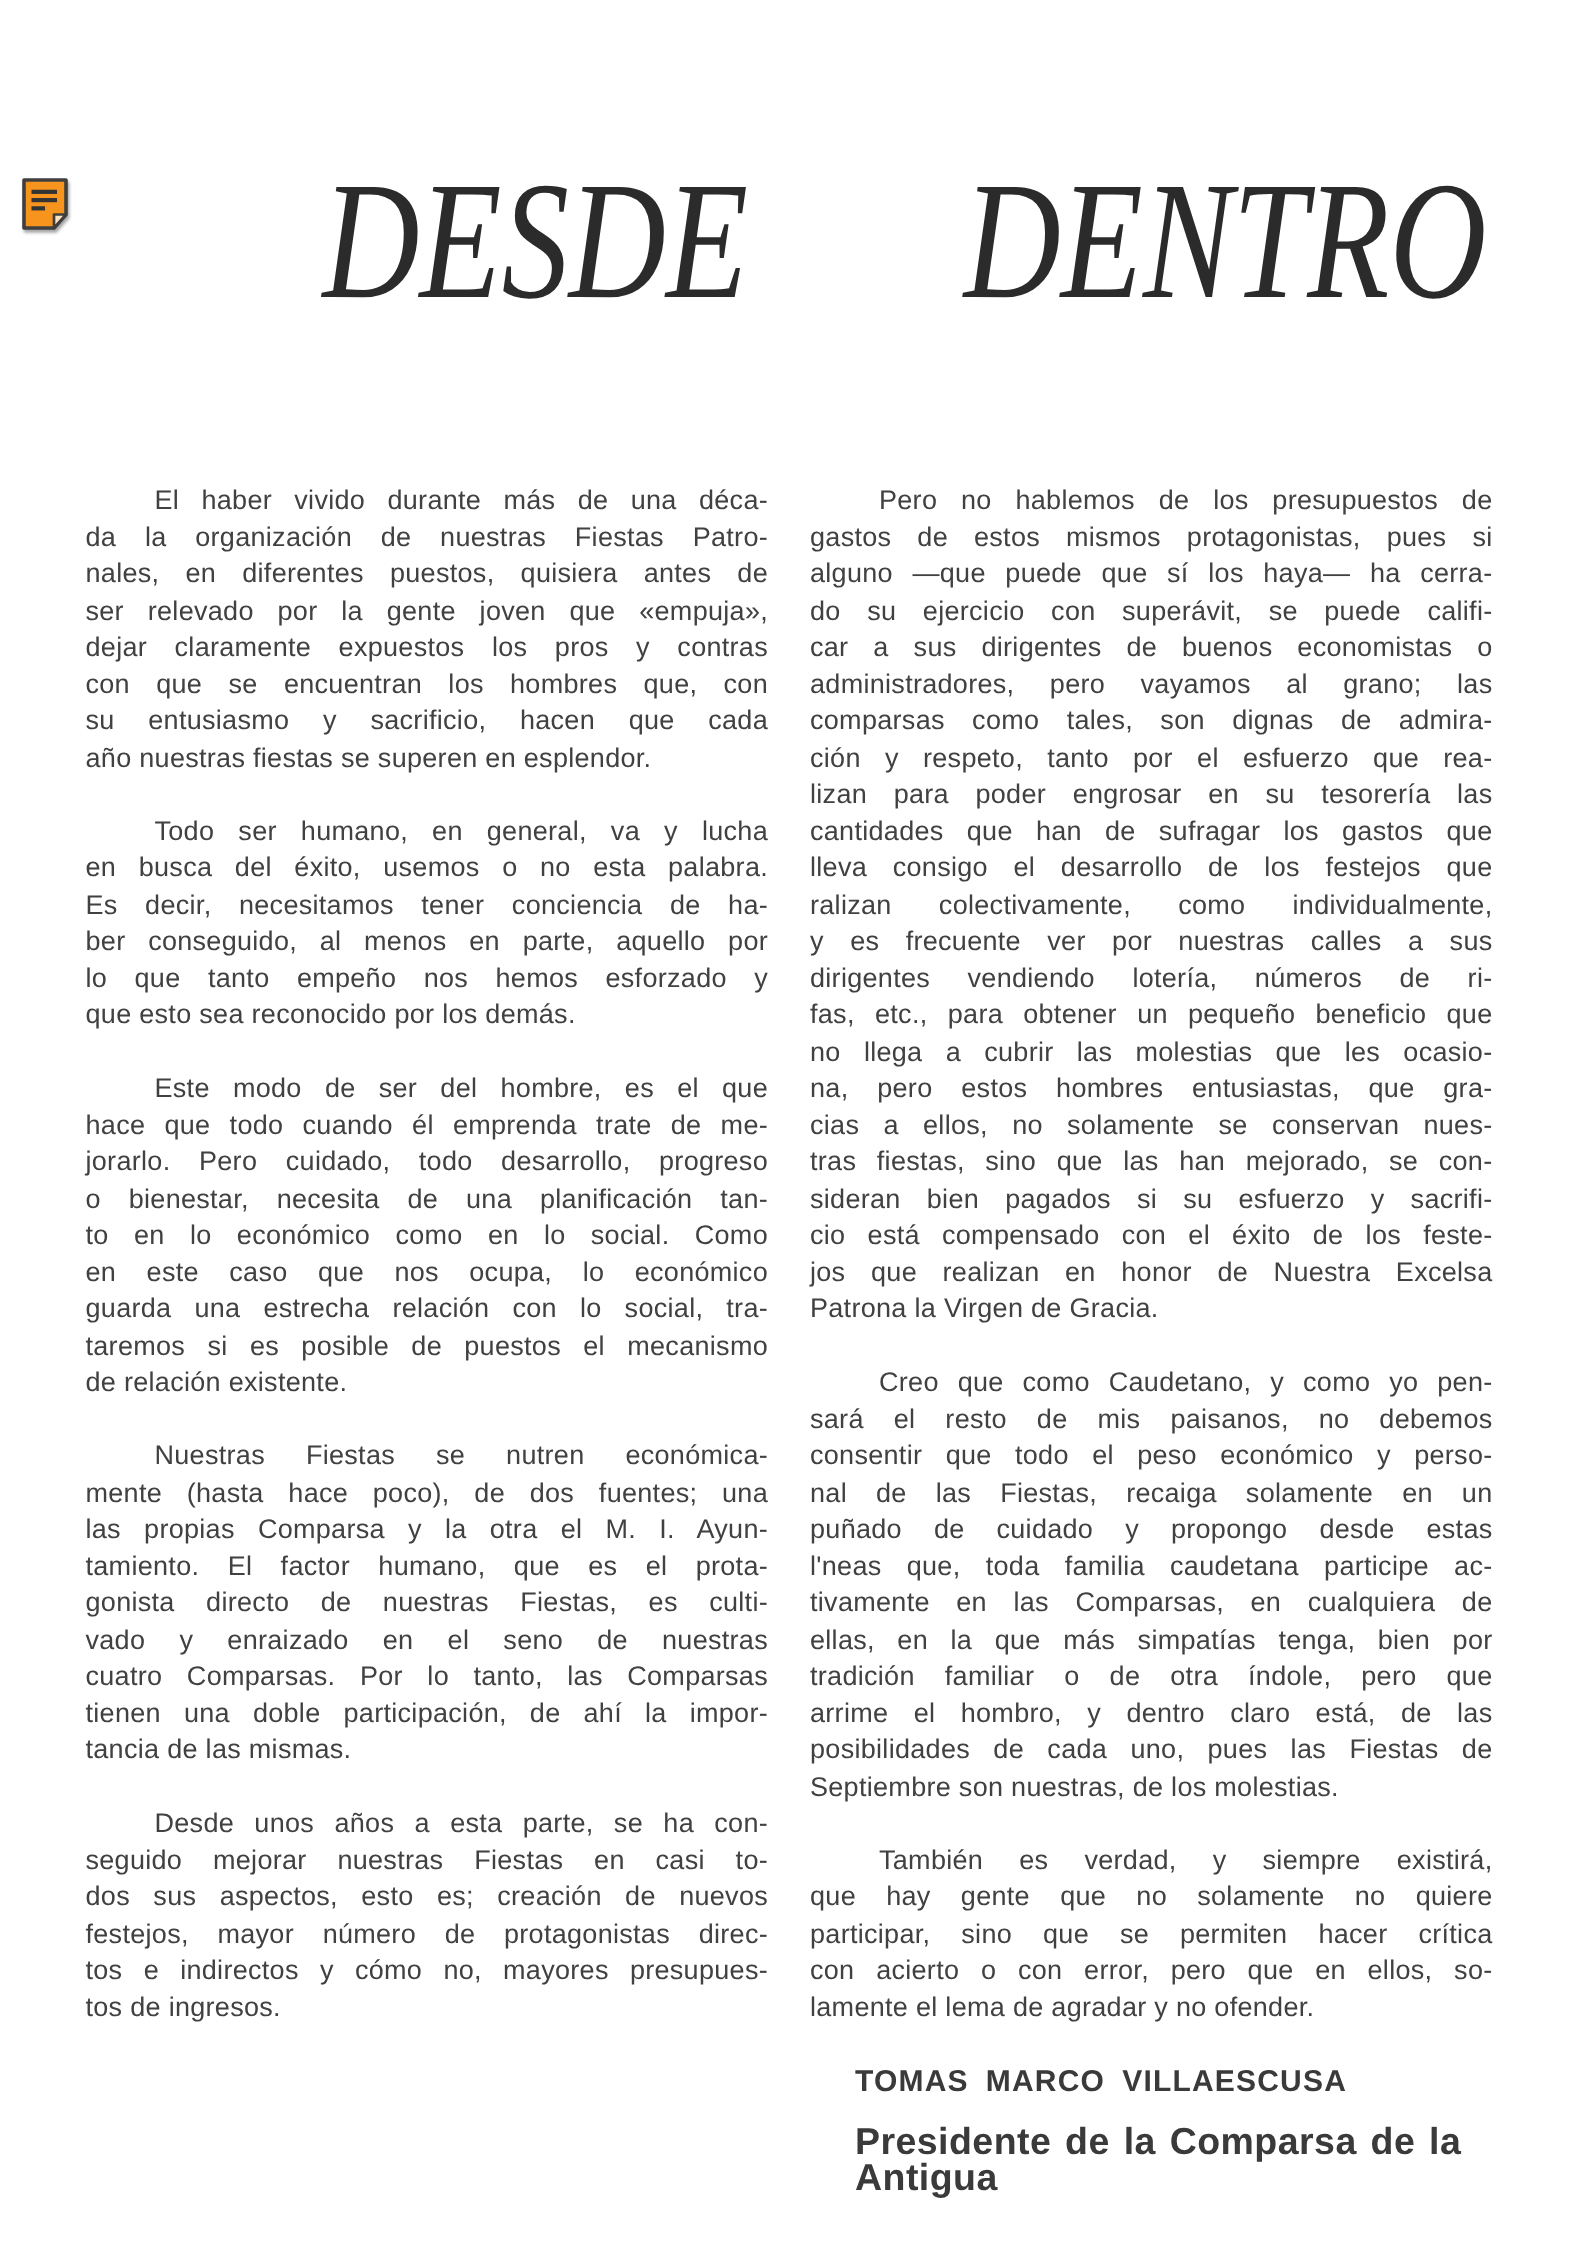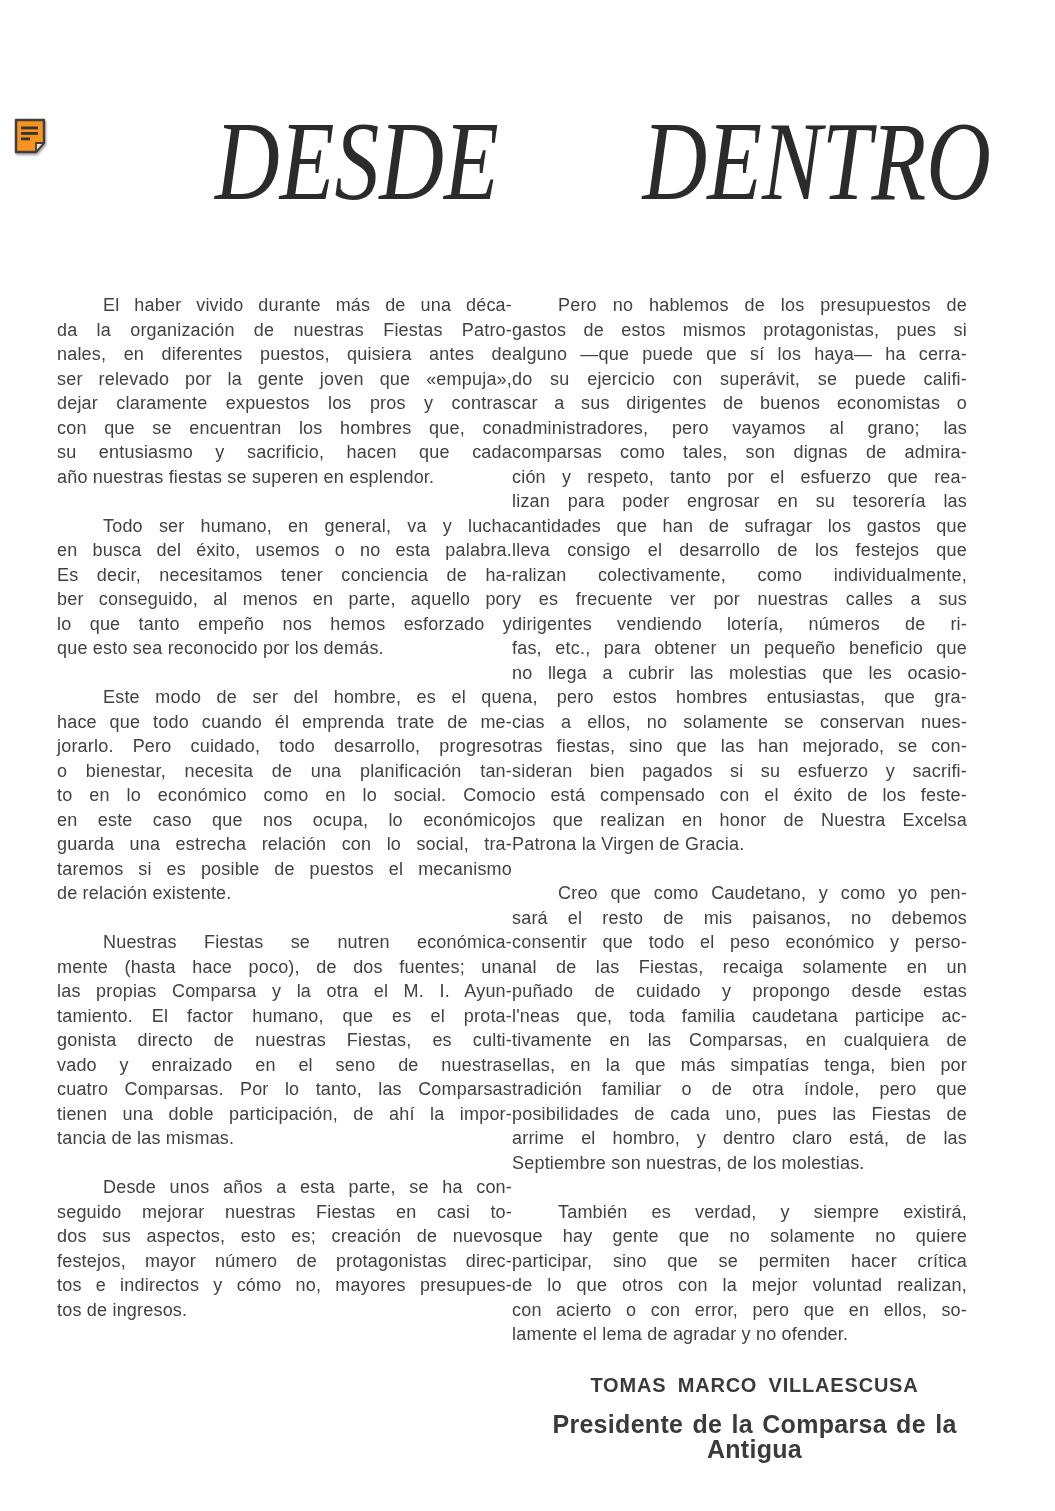--- a/index.html
+++ b/index.html
@@ -36,41 +36,41 @@
     font-weight: 400;
     font-size: 112px;
     line-height: 1;
     color: #2b2b2b;
     white-space: nowrap;
   }
 
   
   .columns {
     display: flex;
+    gap: 28px;
     padding: 0 58px 0 57px;
-    margin-top: 76px;
+    margin-top: 104px;
   }
   .col {
     width: 455px;
     font-size: 18px;
     line-height: 24.5px;
     letter-spacing: 0.2px;
     color: #414141;
   }
   .para { margin: 0 0 24.5px 0; }
   .para:last-child { margin-bottom: 0; }
   .line { text-align: justify; text-align-last: justify; }
   .line.first { text-indent: 46px; }
   .line.last { text-align-last: left; }
 
   
   .signature {
     margin-top: 26px;
     margin-left: 30px;
-    text-align: center;
     color: #3a3a3a;
   }
   .signature .sig-name {
     font-weight: bold;
     font-size: 20px;
     letter-spacing: 0.8px;
     word-spacing: 5px;
   }
   .signature .sig-role {
     margin-top: 15px;
@@ -183,29 +183,28 @@
         <div class="para">
           <div class="line first">Creo que como Caudetano, y como yo pen-</div>
           <div class="line">sará el resto de mis paisanos, no debemos</div>
           <div class="line">consentir que todo el peso económico y perso-</div>
           <div class="line">nal de las Fiestas, recaiga solamente en un</div>
           <div class="line">puñado de cuidado y propongo desde estas</div>
           <div class="line">l'neas que, toda familia caudetana participe ac-</div>
           <div class="line">tivamente en las Comparsas, en cualquiera de</div>
           <div class="line">ellas, en la que más simpatías tenga, bien por</div>
           <div class="line">tradición familiar o de otra índole, pero que</div>
+          <div class="line">arrime el hombro, y dentro claro está, de las</div>
           <div class="line">posibilidades de cada uno, pues las Fiestas de</div>
-          <div class="line">arrime el hombro, y dentro claro está, de las</div>
           <div class="line last">Septiembre son nuestras, de los molestias.</div>
         </div>
         <div class="para">
           <div class="line first">También es verdad, y siempre existirá,</div>
           <div class="line">que hay gente que no solamente no quiere</div>
           <div class="line">participar, sino que se permiten hacer crítica</div>
-          <div class="line">de lo que otros con la mejor voluntad realizan,</div>
           <div class="line">con acierto o con error, pero que en ellos, so-</div>
           <div class="line last">lamente el lema de agradar y no ofender.</div>
         </div>
         <div class="signature">
           <div class="sig-name">TOMAS MARCO VILLAESCUSA</div>
           <div class="sig-role">Presidente de la Comparsa de la Antigua</div>
         </div>
       </div>
   </main>
 

